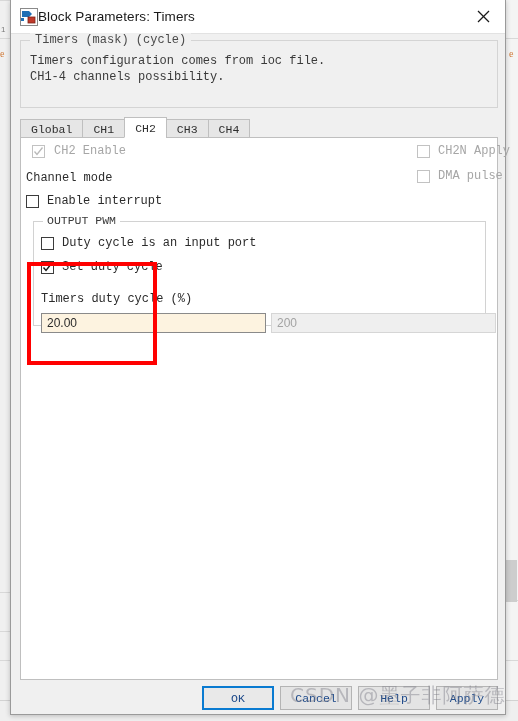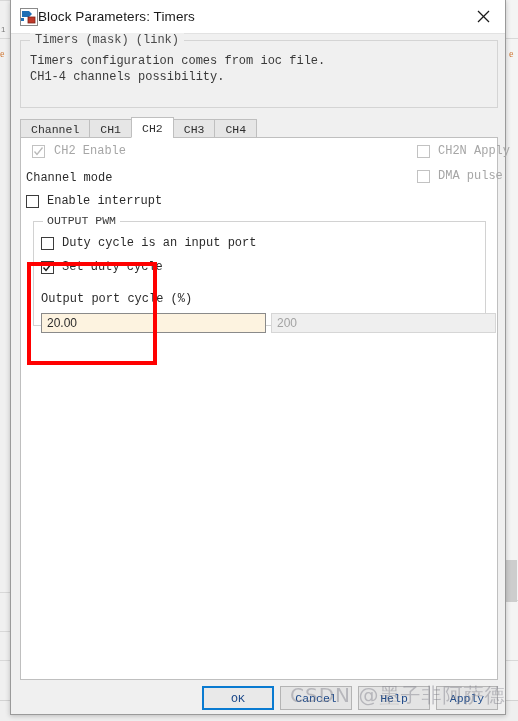--- a/index.html
+++ b/index.html
@@ -376,26 +376,26 @@
     <div id="title-text">Block Parameters: Timers</div>
     <div id="close-btn">
       <svg width="13" height="13" viewBox="0 0 13 13">
         <line x1="1" y1="1" x2="12" y2="12" stroke="#1a1a1a" stroke-width="1.3"></line>
         <line x1="12" y1="1" x2="1" y2="12" stroke="#1a1a1a" stroke-width="1.3"></line>
       </svg>
     </div>
   </div>
 
   <div id="mask-group"></div>
-  <div id="mask-legend">Timers (mask) (link)</div>
+  <div id="mask-legend">Timers (mask) (cycle)</div>
   <div id="mask-body">Timers configuration comes from ioc file.
 CH1-4 channels possibility.</div>
 
   <div id="tabstrip">
-    <div class="tab">Channel</div>
+    <div class="tab">Global</div>
     <div class="tab">CH1</div>
     <div class="tab active">CH2</div>
     <div class="tab">CH3</div>
     <div class="tab">CH4</div>
   </div>
 
   <div id="tabpanel">
 
     <div class="cbx disabled" style="left:11px; top:7px;">
       <svg width="11" height="11" viewBox="0 0 11 11">
@@ -421,21 +421,21 @@
     <div class="cbx" style="left:20px; top:99px;"></div>
     <div class="row-label" style="left:41px; top:98px;">Duty cycle is an input port</div>
 
     <div class="cbx" style="left:20px; top:123px;">
       <svg width="11" height="11" viewBox="0 0 11 11">
         <polyline points="1.5,5.5 4,8.5 9.5,1.5" fill="none" stroke="#1a1a1a" stroke-width="1.4"></polyline>
       </svg>
     </div>
     <div class="row-label" style="left:41px; top:122px;">Set duty cycle</div>
 
-    <div class="row-label" style="left:20px; top:154px;">Output port cycle (%)</div>
+    <div class="row-label" style="left:20px; top:154px;">Timers duty cycle (%)</div>
     <input class="tinput active" style="left: 20px; top: 175px; width: 225px;" value="20.00">
 
     <input class="tinput readonly" style="left: 250px; top: 175px; width: 225px;" readonly="" value="200">
   </div>
 
   <div id="annot-rect"></div>
 
   <div id="buttonbar">
     <div class="dlgbtn default" style="left:191px; width:72px;">OK</div>
     <div class="dlgbtn" style="left:269px; width:72px;">Cancel</div>

